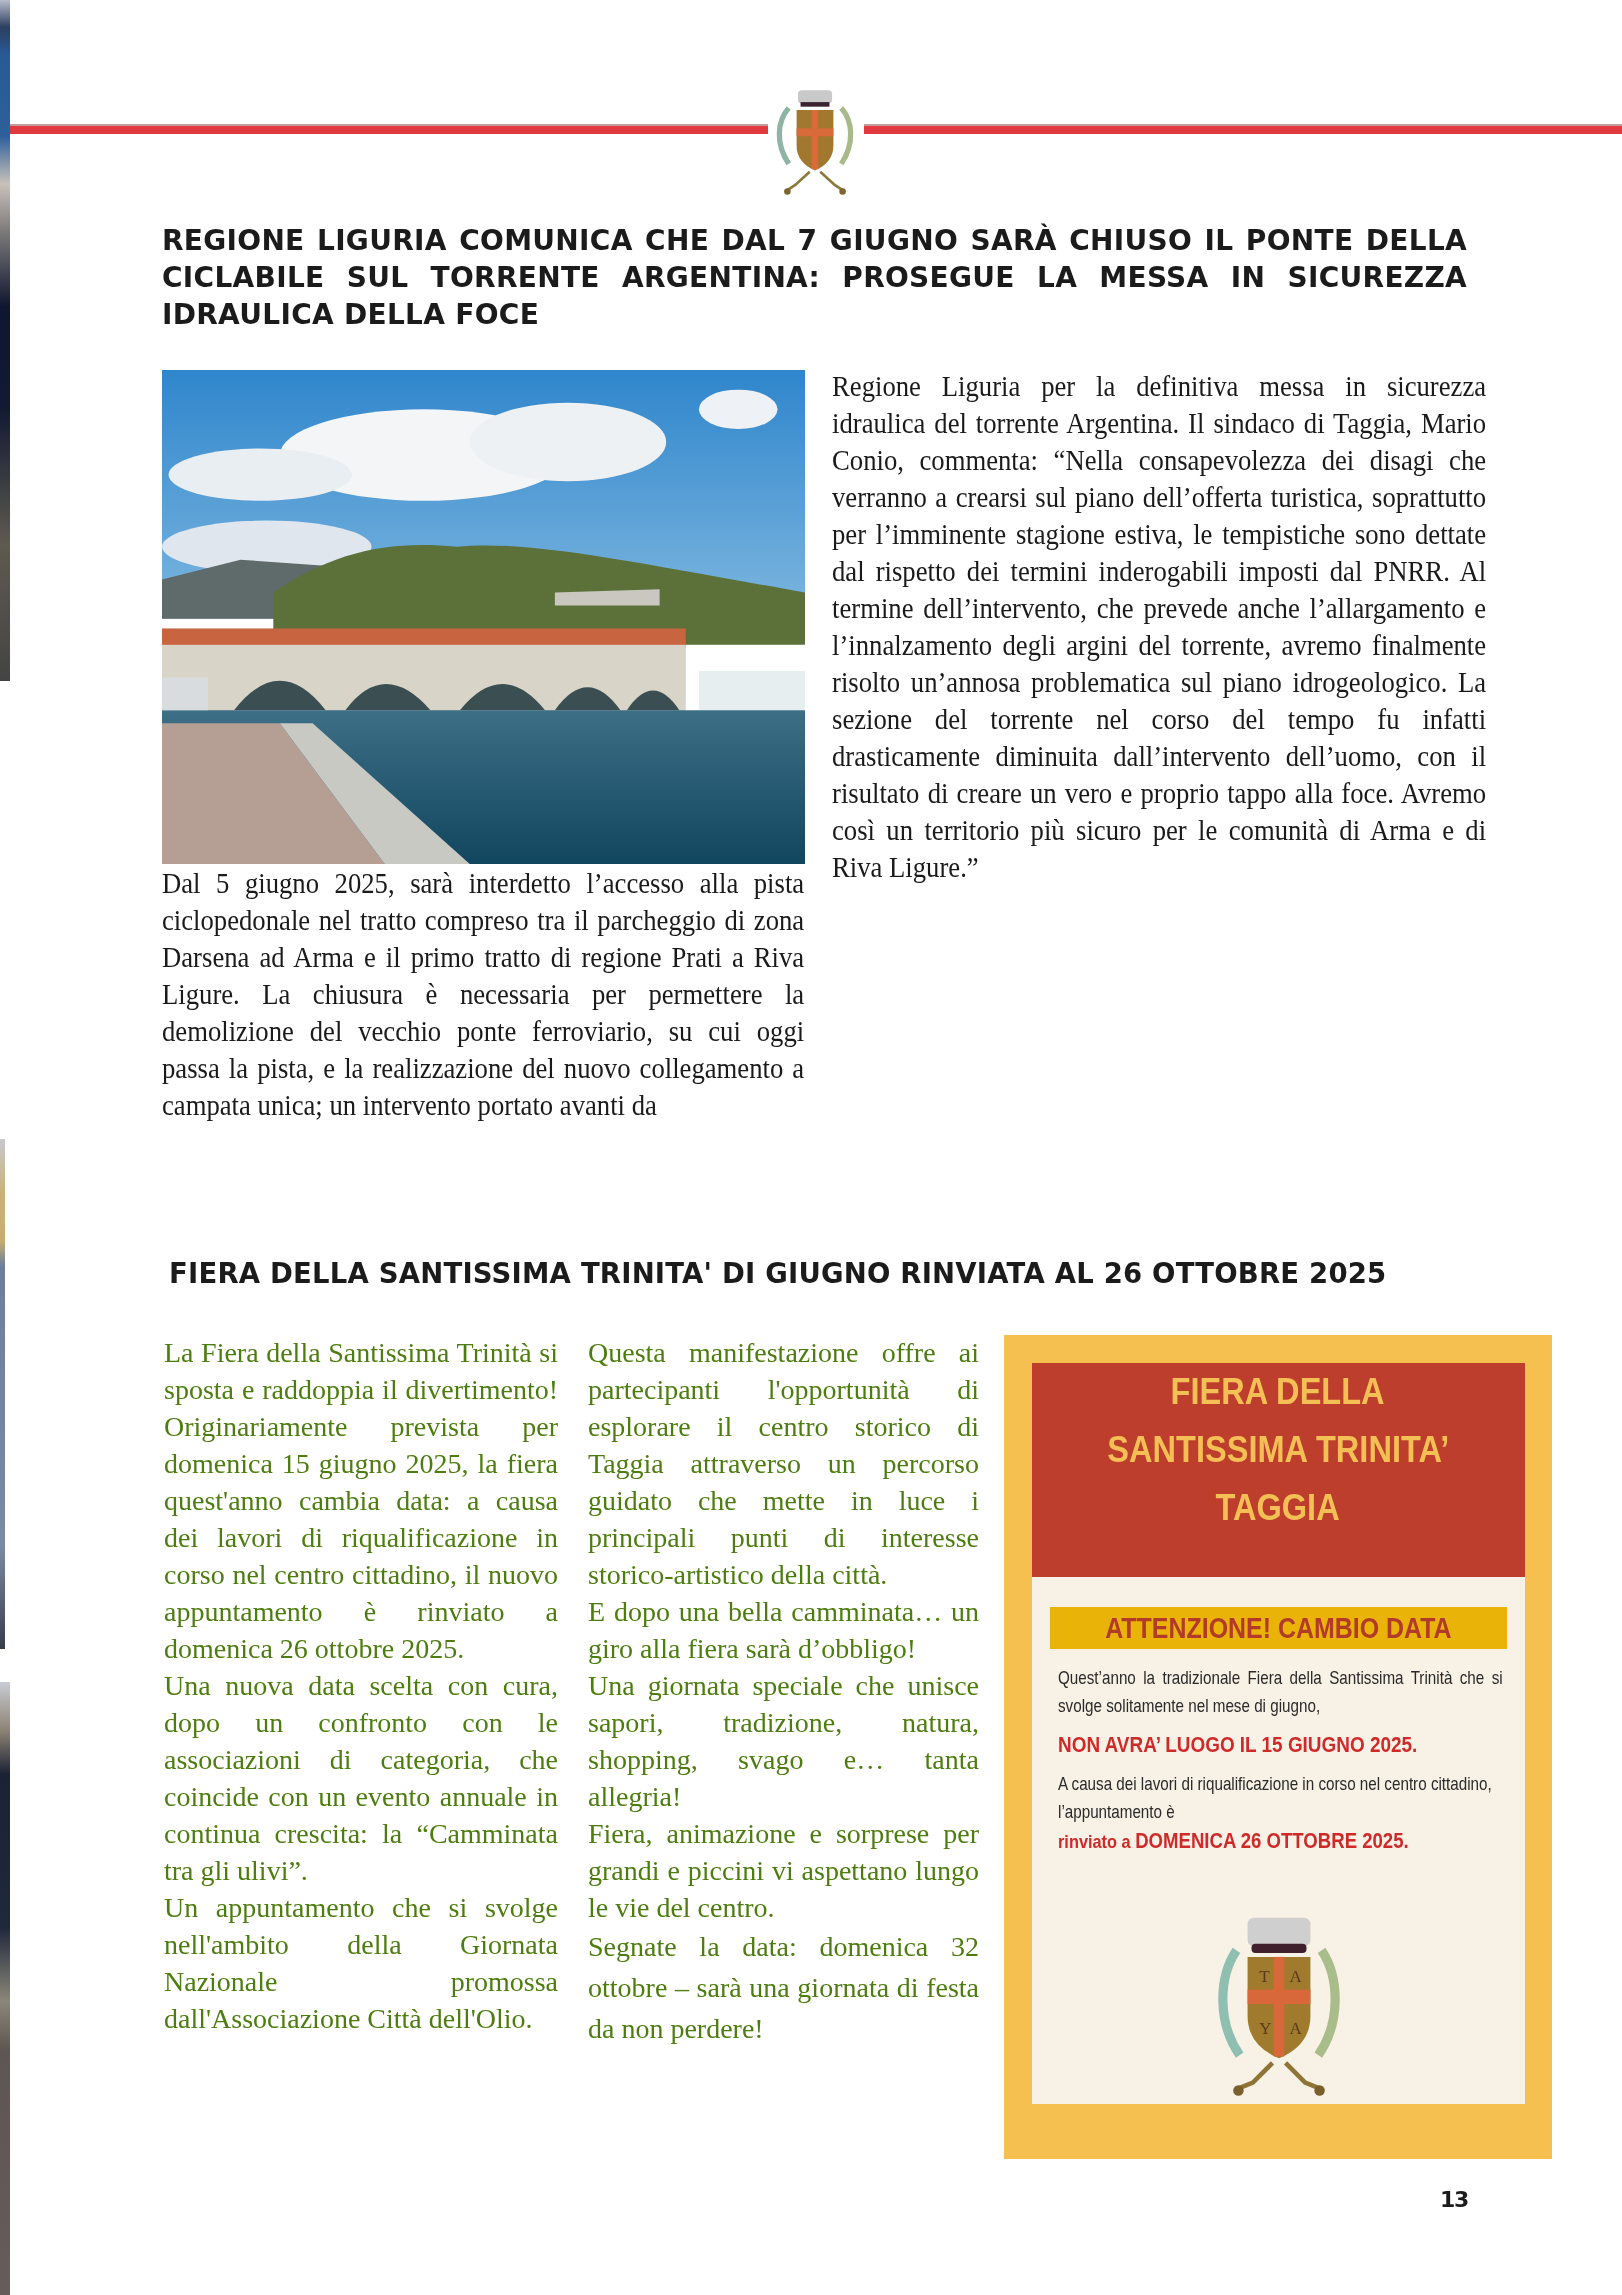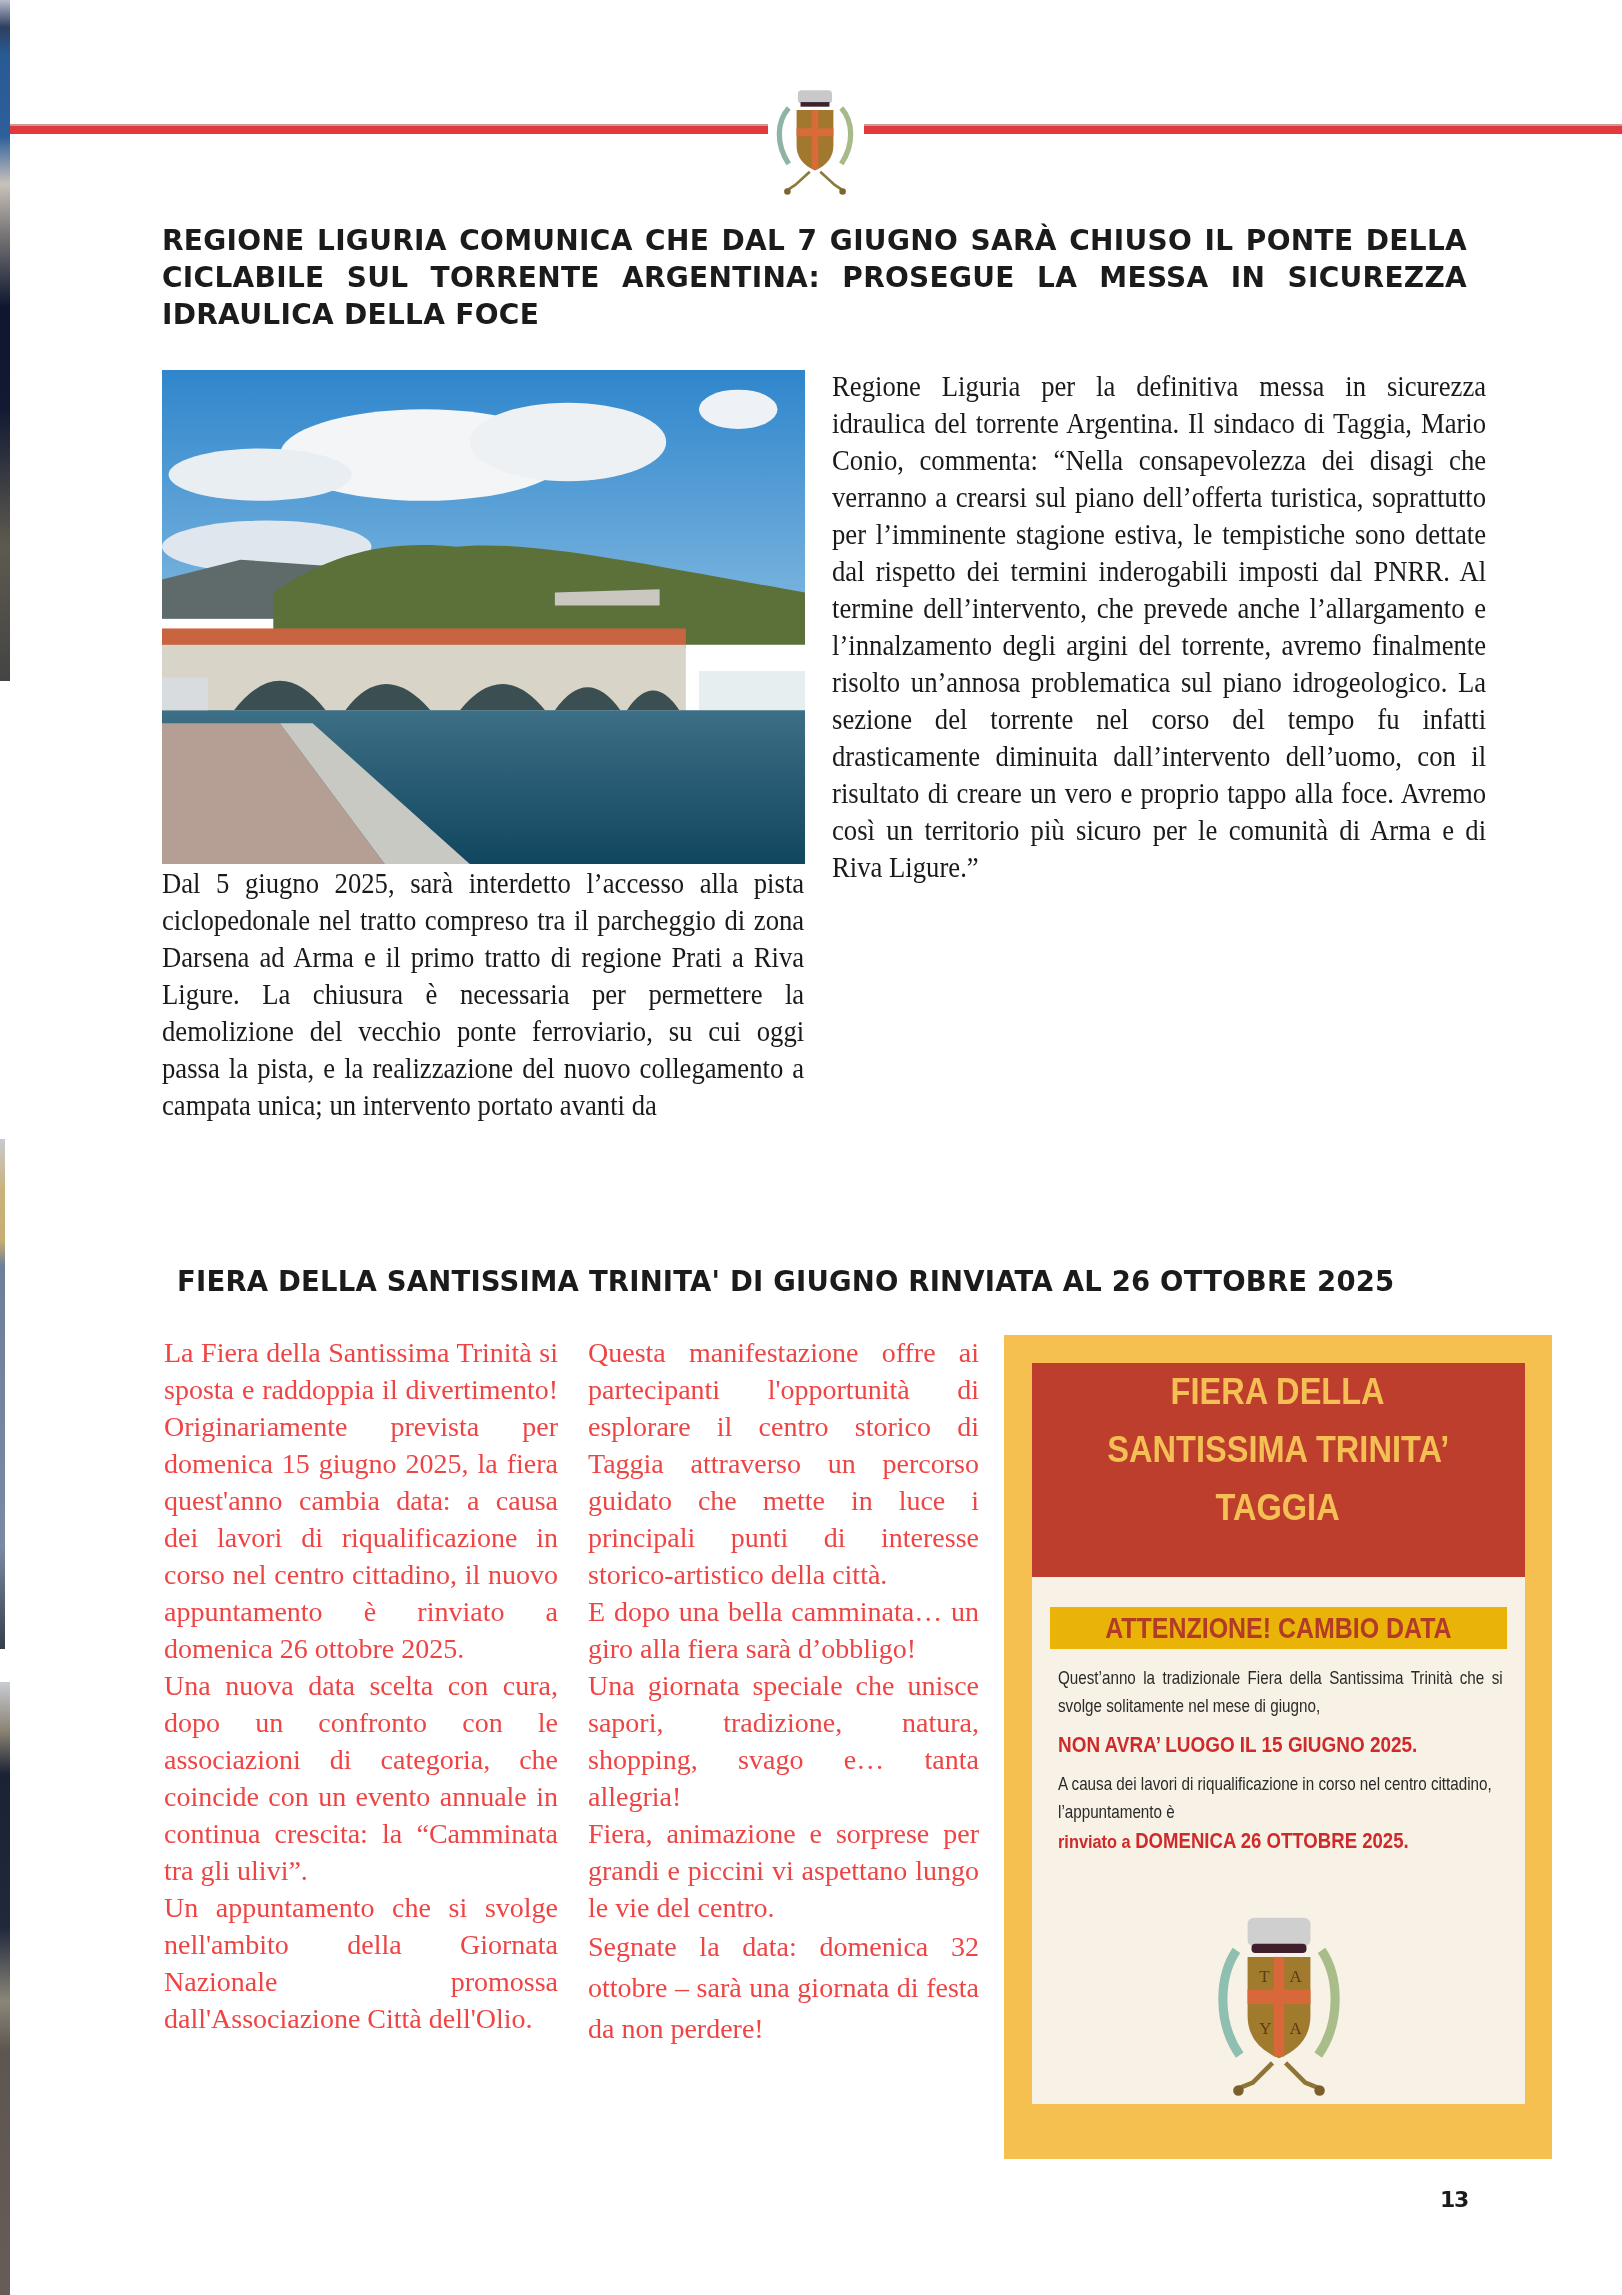--- a/index.html
+++ b/index.html
@@ -20,21 +20,21 @@
 
   
   .title1 { position: absolute; left: 162px; top: 222px; width: 1305px; font-family: "DejaVu Sans", sans-serif; font-weight: bold; font-size: 28px; line-height: 37px; letter-spacing: 0.3px; text-align: justify; text-align-last: left; color: #1b1b1b; }
   .photo { position: absolute; left: 162px; top: 370px; width: 643px; height: 494px; overflow: hidden; }
   .body-condensed { font-family: "Liberation Serif", serif; font-size: 29px; line-height: 37px; text-align: justify; color: #1a1a1a; transform: scaleX(0.92); transform-origin: left top; }
   .col1a { position: absolute; left: 162px; top: 865px; width: 698px; }
   .col1b { position: absolute; left: 832px; top: 368px; width: 711px; }
 
   
   .title2 { position: absolute; left: 169px; top: 1255px; width: 1309px; font-family: "DejaVu Sans", sans-serif; font-weight: bold; font-size: 27.5px; line-height: 37px; letter-spacing: 0.2px; color: #1b1b1b; white-space: nowrap; }
-  .body-book { font-family: "Liberation Serif", serif; font-size: 28px; line-height: 37px; text-align: justify; color: #ef4444; }
+  .body-book { font-family: "Liberation Serif", serif; font-size: 28px; line-height: 37px; text-align: justify; color: #4d7c0f; }
   .body-book p { margin: 0; }
   .col2a { position: absolute; left: 164px; top: 1334px; width: 394px; }
   .col2b { position: absolute; left: 588px; top: 1334px; width: 391px; }
   .col2b p.spaced { line-height: 41px; }
 
   
   .poster { position: absolute; left: 1004px; top: 1335px; width: 548px; height: 824px; background: #f5c04f; }
   .poster-red { position: absolute; left: 27.5px; top: 27.5px; width: 493px; height: 215px; background: #bd3e2c; display: flex; flex-direction: column; align-items: center; }
   .poster-red div { font-family: "Liberation Sans", sans-serif; font-weight: bold; font-size: 37px; line-height: 58px; color: #f4bf55; transform: scaleX(0.88); white-space: nowrap; }
   .poster-cream { position: absolute; left: 27.5px; top: 242px; width: 493px; height: 527px; background: #f8f1e5; }
@@ -108,21 +108,21 @@
     <rect x="0" y="520" width="982" height="235" fill="url(#water)"></rect>
     <path d="M0 540 L180 540 L340 755 L0 755 Z" fill="#b59e93"></path>
     <path d="M180 540 L230 540 L470 755 L340 755 Z" fill="#c9c9c4"></path>
     <rect x="0" y="470" width="70" height="50" fill="#d9dcde"></rect>
   </svg>
 </div>
 
 <div class="col1a body-condensed">Dal 5 giugno 2025, sarà interdetto l’accesso alla pista ciclopedonale nel tratto compreso tra il parcheggio di zona Darsena ad Arma e il primo tratto di regione Prati a Riva Ligure. La chiusura è necessaria per permettere la demolizione del vecchio ponte ferroviario, su cui oggi passa la pista, e la realizzazione del nuovo collegamento a campata unica; un intervento portato avanti da</div>
 <div class="col1b body-condensed">Regione Liguria per la definitiva messa in sicurezza idraulica del torrente Argentina. Il sindaco di Taggia, Mario Conio, commenta: “Nella consapevolezza dei disagi che verranno a crearsi sul piano dell’offerta turistica, soprattutto per l’imminente stagione estiva, le tempistiche sono dettate dal rispetto dei termini inderogabili imposti dal PNRR. Al termine dell’intervento, che prevede anche l’allargamento e l’innalzamento degli argini del torrente, avremo finalmente risolto un’annosa problematica sul piano idrogeologico. La sezione del torrente nel corso del tempo fu infatti drasticamente diminuita dall’intervento dell’uomo, con il risultato di creare un vero e proprio tappo alla foce. Avremo così un territorio più sicuro per le comunità di Arma e di Riva Ligure.”</div>
 
-<h2 class="title2" style="margin:8px">FIERA DELLA SANTISSIMA TRINITA' DI GIUGNO RINVIATA AL 26 OTTOBRE 2025</h2>
+<h2 class="title2" style="margin:0">FIERA DELLA SANTISSIMA TRINITA' DI GIUGNO RINVIATA AL 26 OTTOBRE 2025</h2>
 
 <div class="col2a body-book">
   <p>La Fiera della Santissima Trinità si sposta e raddoppia il divertimento! Originariamente prevista per domenica 15 giugno 2025, la fiera quest'anno cambia data: a causa dei lavori di riqualificazione in corso nel centro cittadino, il nuovo appuntamento è rinviato a domenica 26 ottobre 2025.</p>
   <p>Una nuova data scelta con cura, dopo un confronto con le associazioni di categoria, che coincide con un evento annuale in continua crescita: la “Camminata tra gli ulivi”.</p>
   <p>Un appuntamento che si svolge nell'ambito della Giornata Nazionale promossa dall'Associazione Città dell'Olio.</p>
 </div>
 
 <div class="col2b body-book">
   <p>Questa manifestazione offre ai partecipanti l'opportunità di esplorare il centro storico di Taggia attraverso un percorso guidato che mette in luce i principali punti di interesse storico-artistico della città.</p>
   <p>E dopo una bella camminata… un giro alla fiera sarà d’obbligo!</p>

